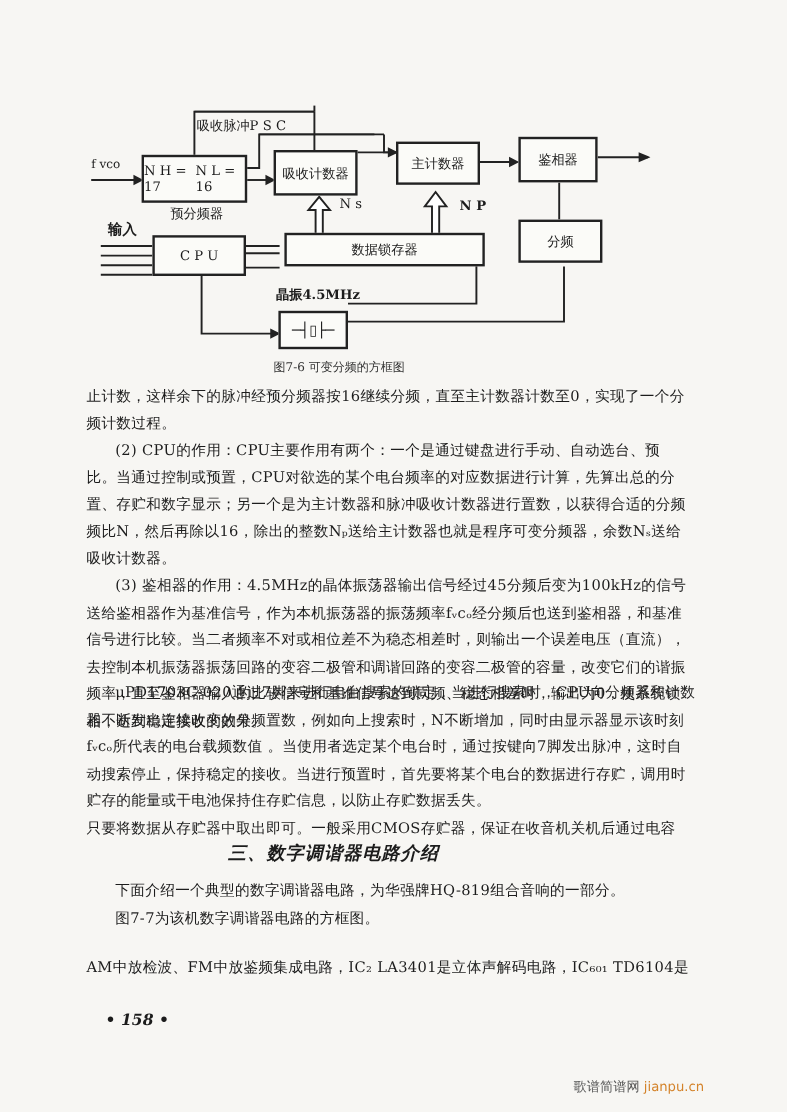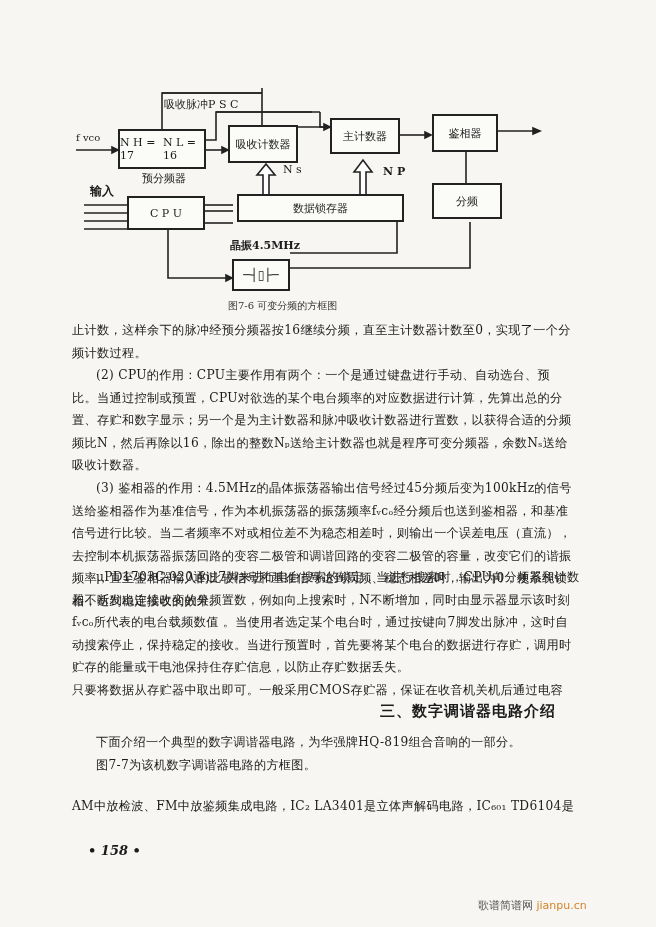--- a/index.html
+++ b/index.html
@@ -11,21 +11,21 @@
     
     .diagram { position: absolute; left: 0; top: 0; width: 656px; height: 320px; }
     .box { position: absolute; border: 2px solid #222; background: #fbfbf8; display: flex; align-items: center; justify-content: center; font-size: 11px; box-sizing: border-box; }
     .lbl { position: absolute; font-size: 11px; white-space: nowrap; }
     .bold { font-weight: bold; }
     .caption { position: absolute; left: 228px; top: 299px; font-size: 10px; color: #333; }
     
     .text { position: absolute; left: 72px; width: 512px; font-size: 12.2px; line-height: 22.5px; letter-spacing: 0.3px; }
     .line { white-space: nowrap; height: 22.5px; overflow: visible; }
     .indent { padding-left: 24px; }
-    .heading { position: absolute; left: 0; width: 556px; top: 702px; text-align: right; font-size: 15px; font-weight: bold; font-family: "DejaVu Sans", "Liberation Sans", sans-serif; letter-spacing: 1px; }
+    .heading { position: absolute; left: 0; width: 556px; top: 702px; text-align: center; font-size: 15px; font-weight: bold; font-family: "DejaVu Sans", "Liberation Sans", sans-serif; letter-spacing: 1px; font-style: italic; }
     .pageno { position: absolute; left: 88px; top: 843px; font-size: 13px; font-weight: bold; font-style: italic; }
     .watermark { position: absolute; left: 478px; top: 898px; font-size: 11px; font-family: "DejaVu Sans", "Liberation Sans", sans-serif; }
     .wm-cn { color: #555; }
     .wm-en { color: #d4832a; }
   </style>
 </head>
 <body>
 
 <div class="page">
 

